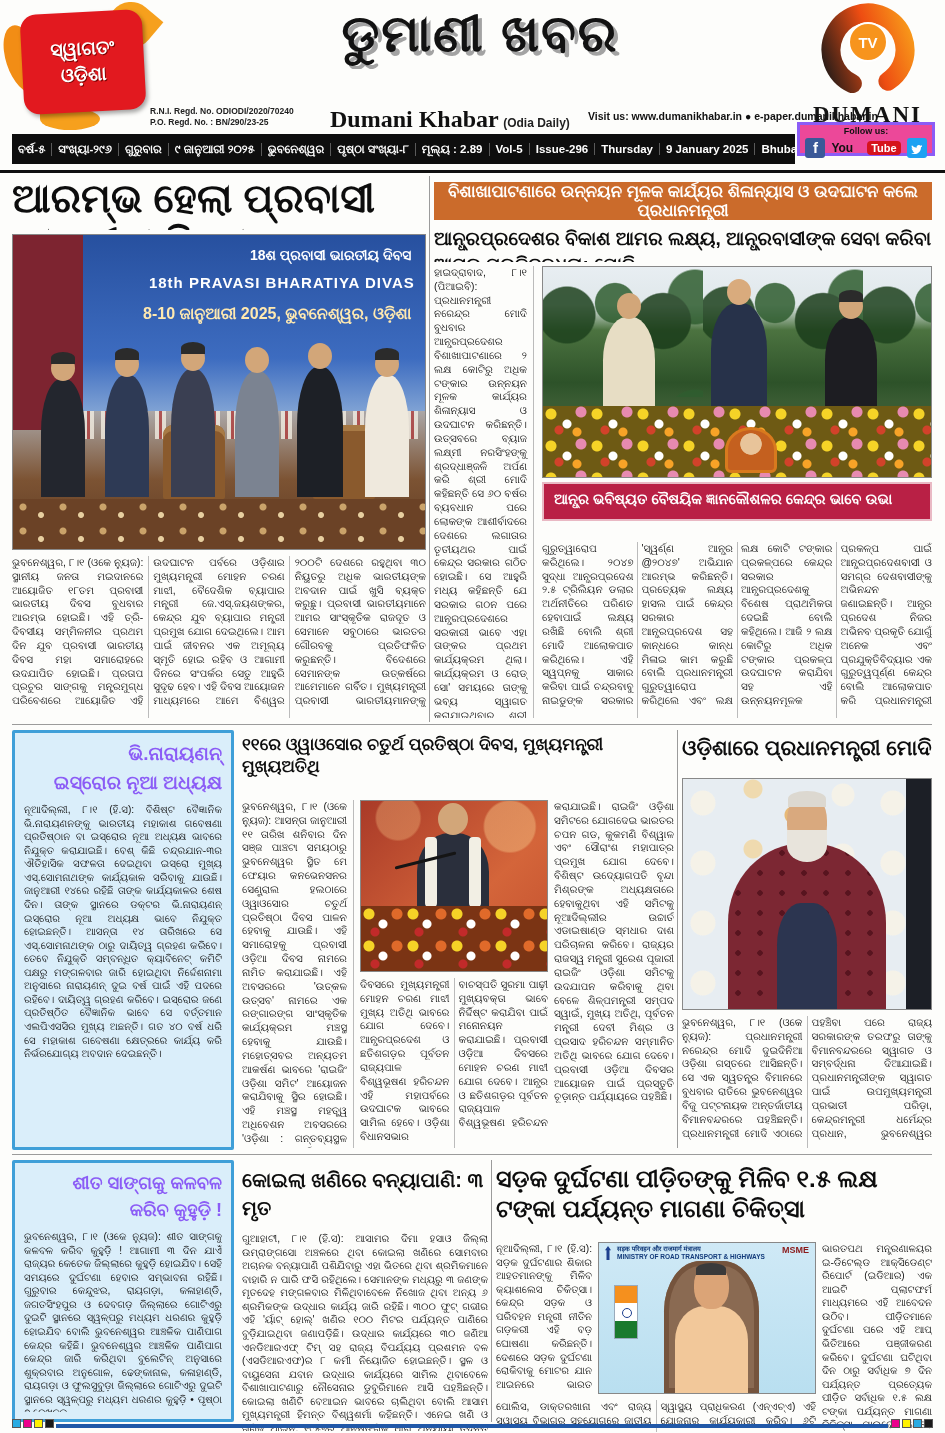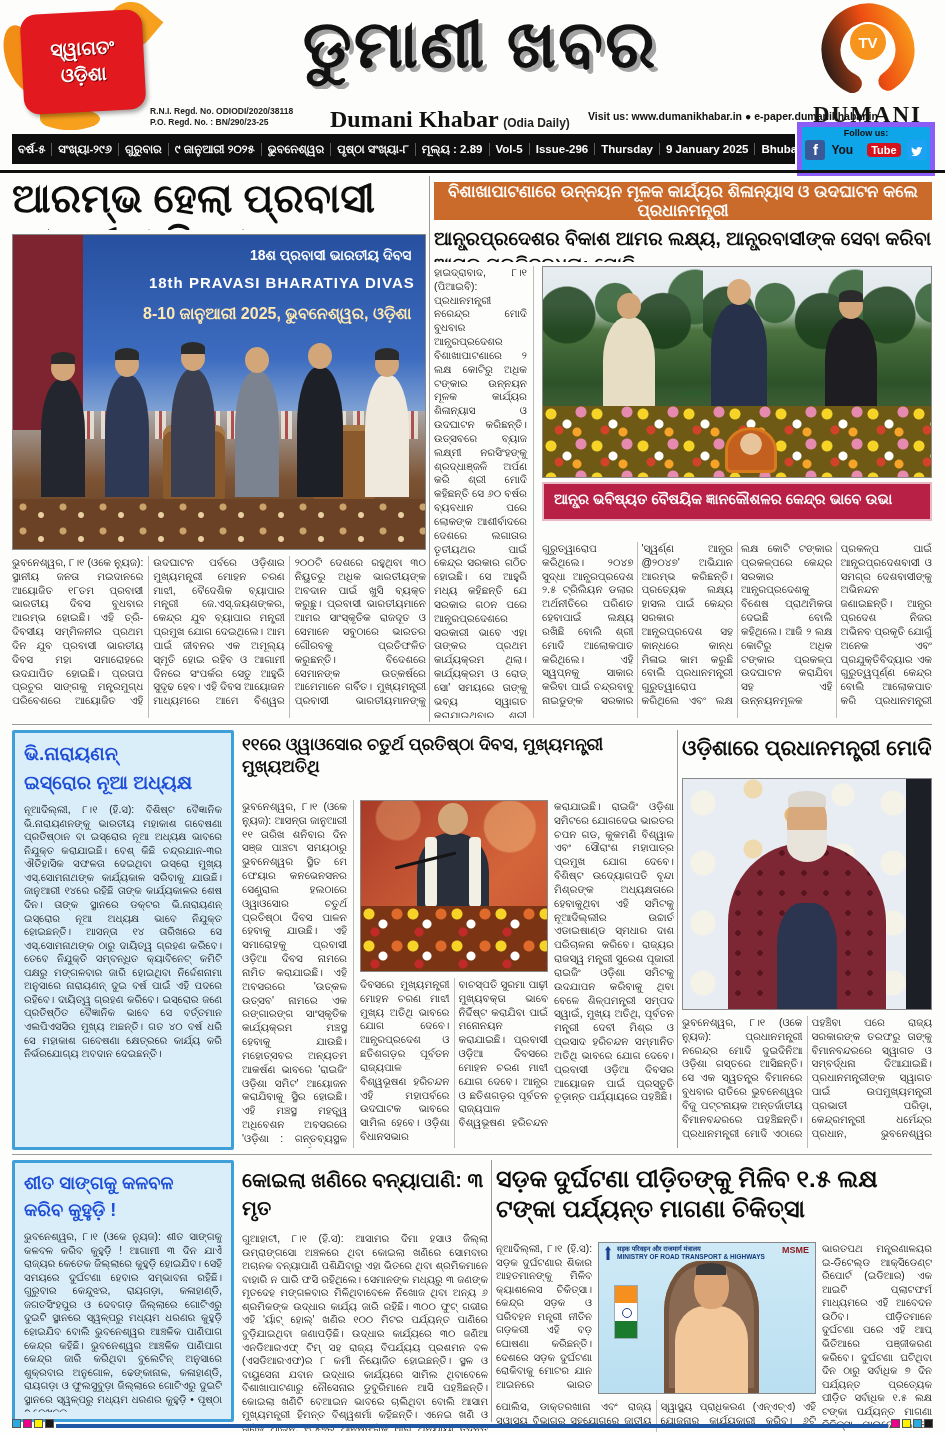--- a/index.html
+++ b/index.html
@@ -9,53 +9,53 @@
   
   .flame { position:absolute; background:#f6a01d; }
   .f1 { left:108px; top:2px; width:46px; height:46px; border-radius:50% 0 50% 50%; transform:rotate(40deg); }
   .f2 { left:6px; top:24px; width:34px; height:70px; border-radius:50% 50% 0 50%; transform:rotate(-18deg); background:#f28d15; }
   .f3 { left:40px; top:108px; width:60px; height:22px; border-radius:0 50% 50% 50%; background:#f6a01d; }
   .badge { position:absolute; left:22px; top:12px; width:122px; height:100px; background:#e2191f; border-radius:16px;
            transform:rotate(-3deg); display:flex; flex-direction:column; justify-content:center; align-items:center;
            box-shadow:2px 3px 4px rgba(0,0,0,.35); }
   .badge-line { color:#fff; font-weight:bold; font-size:19px; line-height:1.35; text-shadow:1px 1px 0 #7a0000; }
   .regd { position:absolute; left:150px; top:106px; font-size:8.5px; font-weight:bold; color:#222; line-height:1.35; }
-  .mast-title { position:absolute; left:185px; top:0px; width:590px; text-align:center; font-size:66px; line-height:1.35;
+  .mast-title { position:absolute; left:185px; top:0px; width:590px; text-align:center; font-size:51px; line-height:1.35;
                 font-weight:900; color:#121212; letter-spacing:2px; text-shadow:4px 4px 0 #a3a3a3; white-space:nowrap; overflow:hidden; }
   .mast-sub { position:absolute; left:330px; top:90px; white-space:nowrap;margin-top:16px; }
   .sub-name { font-family:"Liberation Serif",serif; font-weight:bold; font-size:24px; color:#111; }
   .sub-suffix { font-weight:bold; font-size:12px; color:#222; }
   .visit { position:absolute; left:588px; top:110px; font-size:10.5px; font-weight:bold; color:#111; }
   .tv-logo { position:absolute; left:795px; top:0; width:145px; height:130px; text-align:center; }
   .tv-name { font-family:"Liberation Serif",serif; font-weight:bold; font-size:23px; letter-spacing:2px; color:#141414; margin-top:-6px; }
 
   
   .infobar { position:absolute; left:12px; top:134px; width:783px; height:30px; background:#0e0e0e; display:flex; align-items:center; overflow:hidden; }
   .infobar span { color:#fff; font-size:11.5px; font-weight:bold; padding:0 6px; border-right:1px solid #5a5a5a; white-space:nowrap; }
   .infobar span:last-child { border-right:none; }
-  .social { position:absolute; right:10px; top:122px; width:138px; height:54px; background:#0ea5e9; border:5px solid #8b5cf6; text-align:center; }
+  .social { position:absolute; right:10px; top:122px; width:138px; height:34px; background:#ec4899; border:3px solid #8b5cf6; text-align:center; }
   .follow { font-size:9px; font-weight:bold; color:#111; line-height:13px; }
   .icons { display:flex; justify-content:center; align-items:center; gap:6px; }
   .fb { width:20px; height:20px; background:#3b5998; color:#fff; font-weight:bold; font-size:15px; border-radius:3px; display:inline-block; line-height:20px; }
   .yt { display:inline-flex; align-items:center; gap:14px; }
   .yt-you { font-weight:bold; font-size:12px; color:#111; }
   .yt-tube { background:#d6131c; color:#fff; font-weight:bold; font-size:11px; border-radius:4px; padding:1px 4px; }
   .tw { width:20px; height:20px; background:#1da1f2; border-radius:3px; display:inline-flex; align-items:center; justify-content:center; }
   .rule { position:absolute; left:0; top:170px; width:945px; height:3px; background:#101010; }
 
   
   .headline { font-weight:900; color:#0d0d0d; line-height:1.1; overflow:hidden; }
   .body-txt { font-size:10.4px; line-height:1.33; text-align:justify; color:#161616; overflow:hidden; }
   .cols3 { column-count:3; column-gap:10px; column-rule:1px solid #bbb; }
   .cols2 { column-count:2; column-gap:9px; column-rule:1px solid #bbb; }
   .cols4 { column-count:4; column-gap:8px; column-rule:1px solid #bbb; }
   .banner { background:#cb6b2b; color:#fff; font-weight:bold; font-size:16.5px; text-align:center; display:flex; align-items:center; justify-content:center; overflow:hidden; }
   .redbox { background:#b92045; border:2px solid #e9b9c4; color:#fff; font-weight:bold; font-size:14.5px; line-height:1.7; padding:3px 10px; overflow:hidden; }
   .sidebox { position:absolute; background:#daeefa; border:3px solid #3f9fd8; border-radius:2px; padding:7px 9px; overflow:hidden; }
-  .sidebox .bx-title { text-align:left; font-weight:900; font-size:19px; line-height:1.5; color:#1d4ed8; }
+  .sidebox .bx-title { text-align:right; font-weight:900; font-size:19px; line-height:1.5; color:#8b5cf6; }
   .sidebox .body-txt { margin-top:6px; font-size:10.2px; }
   .vl { position:absolute; width:1px; background:#9b9b9b; }
   .hl { position:absolute; height:1px; background:#9b9b9b; }
   .photo { position:absolute; overflow:hidden; border:1px solid #888; }
 
   
   .p1 { background:linear-gradient(180deg,#9fb4cf 0%,#c3d2e2 45%,#7c5333 78%,#5d3a22 100%); }
   .p1-backdrop { position:absolute; left:17%; top:0; right:0; height:56%; background:linear-gradient(180deg,#27509f,#3d6cc0 70%,#7fa2d4); }
   .p1-l1 { position:absolute; right:4%; top:7%; color:#fff; font-weight:bold; font-size:14px; }
   .p1-l2 { position:absolute; right:3%; top:22%; color:#fff; font-weight:900; font-size:15px; letter-spacing:1px; }
@@ -132,21 +132,21 @@
 
   <header>
     <div class="flame f1"></div>
     <div class="flame f2"></div>
     <div class="flame f3"></div>
     <div class="badge">
       <div class="badge-line">ସ୍ୱାଗତଂ</div>
       <div class="badge-line">ଓଡ଼ିଶା</div>
     </div>
     <div class="regd">
-      <div>R.N.I. Regd. No. ODIODI/2020/38118</div>
+      <div>R.N.I. Regd. No. ODIODI/2020/70240</div>
       <div>P.O. Regd. No. : BN/290/23-25</div>
     </div>
     <h1 class="mast-title">ଡୁମାଣୀ ଖବର</h1>
     <div class="mast-sub">
       <span class="sub-name">Dumani Khabar</span>
       <span class="sub-suffix">(Odia Daily)</span>
     </div>
     <div class="visit">Visit us: www.dumanikhabar.in ● e-paper.dumanikhabar.in</div>
     <div class="tv-logo">
       <svg width="124" height="104" viewBox="0 0 124 104">

